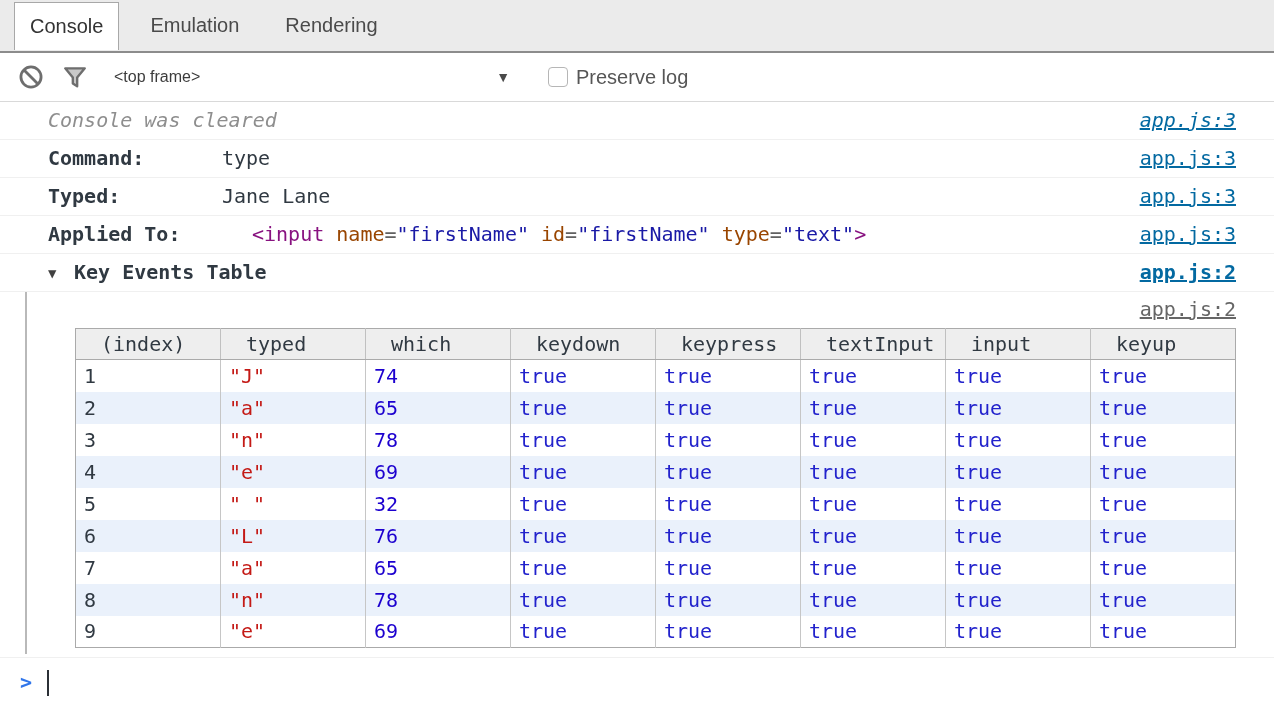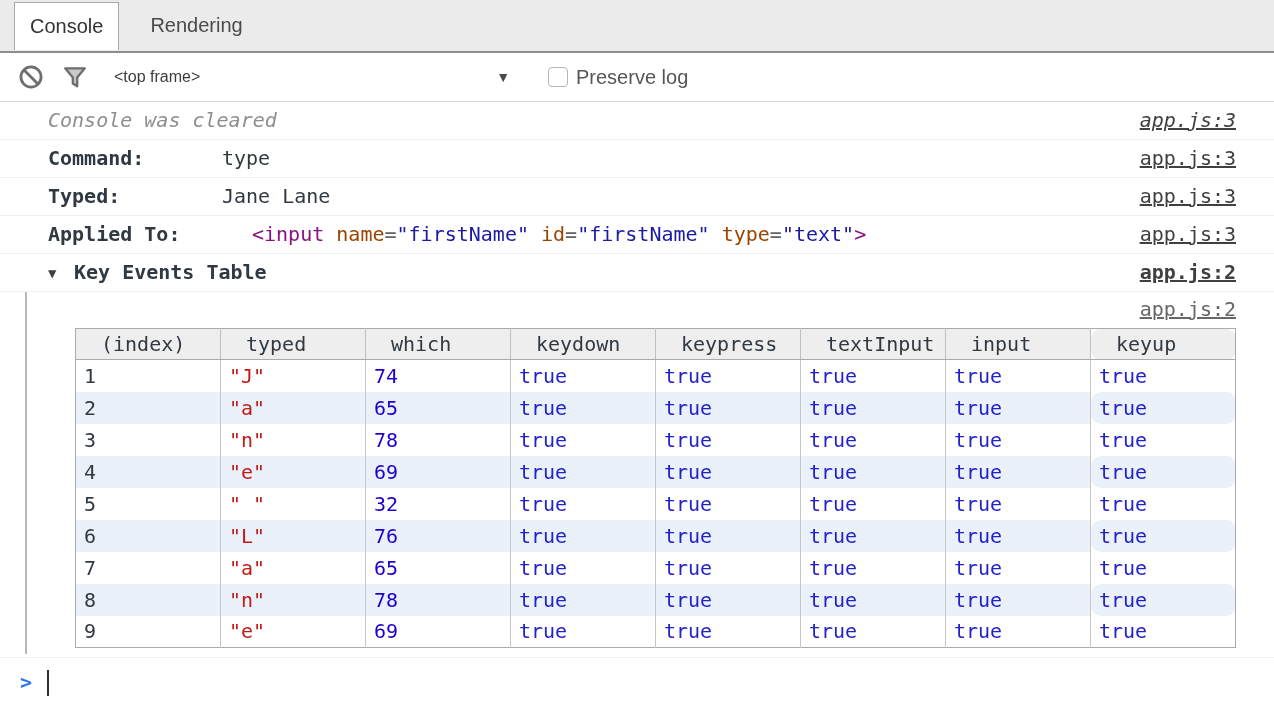--- a/index.html
+++ b/index.html
@@ -27,21 +27,21 @@
   .frame-select .arrow { margin-left: auto; font-size: 14px; color: #4a4a4a; }
   .checkbox { width: 20px; height: 20px; border: 1px solid #b6b6b6; border-radius: 4px;
     background: #fff; margin-left: 38px; cursor: pointer; appearance: none; -webkit-appearance: none; flex: none; }
   .preserve-label { font-size: 20px; color: #565656; margin-left: 8px; cursor: pointer; }
 
   
   .console-area { flex: 1; display: flex; flex-direction: column;
     font-family: "DejaVu Sans Mono", "Liberation Mono", monospace; font-size: 20px; color: #303942; }
   .msg-row { position: relative; height: 38px; line-height: 37px; border-bottom: 1px solid #f0f0f0;
     padding-left: 48px; white-space: nowrap; flex: none; }
-  .msg-row .src-link { position: absolute; right: 38px; top: 0; color: #404040;
+  .msg-row .src-link { position: absolute; right: 38px; top: 0; color: #0369a1;
     text-decoration: underline; cursor: pointer; }
   .info-text { color: #8e8e8e; font-style: italic; }
   .info-link { font-style: italic; }
   .msg-label { font-weight: bold; display: inline-block; width: 174px; }
   .applied-value { margin-left: 30px; }
   .tok-tag { color: #881280; }
   .tok-attr { color: #994500; }
   .tok-val { color: #1a1aa6; }
   .tok-plain { color: #616161; }
 
@@ -60,40 +60,41 @@
 
   
   table.kev { border-collapse: collapse; table-layout: fixed; margin-left: 75px;
     width: 1161px; border: 1px solid #aaa;
     font-family: "DejaVu Sans Mono", "Liberation Mono", monospace; font-size: 20px; }
   table.kev th { background: #eee; font-weight: normal; text-align: left; height: 31px;
     padding: 0 0 0 25px; border-right: 1px solid #c0c0c0; border-bottom: 1px solid #aaa;
     color: #303942; overflow: hidden; }
   table.kev td { height: 32px; padding: 0 0 0 8px; border-right: 1px solid #c6c6c6;
     overflow: hidden; }
-  table.kev th:last-child, table.kev td:last-child { border-right: none; border-radius: 10px; }
+  table.kev th:last-child, table.kev td:last-child { border-right: none; }
   table.kev tr.alt { background: #eaf1fb; }
   .cell-index { color: #303942; }
   .cell-string { color: #c41a16; }
   .cell-number { color: #1c00cf; }
   .cell-boolean { color: #2222cc; margin-left: 9px; }
 
   
   .prompt-row { flex: 1; display: flex; align-items: flex-start; padding: 12px 0 0 20px;
     font-family: "DejaVu Sans Mono", "Liberation Mono", monospace; }
   .prompt-chevron { color: #3176ea; font-size: 20px; font-weight: bold; line-height: 24px; }
   .caret { width: 2px; height: 26px; background: #2b3036; margin-left: 15px; }
 </style>
 </head>
 <body>
 
 <div class="devtools">
 
   <div class="tabbar">
     <div class="tab active">Console</div>
+    <div class="tab plain">Emulation</div>
     <div class="tab plain">Rendering</div>
   </div>
 
   <div class="toolbar">
     <svg class="tb-icon" viewBox="0 0 24 24">
       <circle cx="12" cy="12" r="9.3" fill="none" stroke="#6e6e6e" stroke-width="2.6"></circle>
       <line x1="5.8" y1="5.8" x2="18.2" y2="18.2" stroke="#6e6e6e" stroke-width="2.6"></line>
     </svg>
     <svg class="tb-icon" viewBox="0 0 24 24">
       <path d="M3 4 h18 l-7 8.5 v8 l-4 -2.5 v-5.5 L3 4 z" fill="#c9c9c9" stroke="#6e6e6e" stroke-width="2.2" stroke-linejoin="round"></path>

